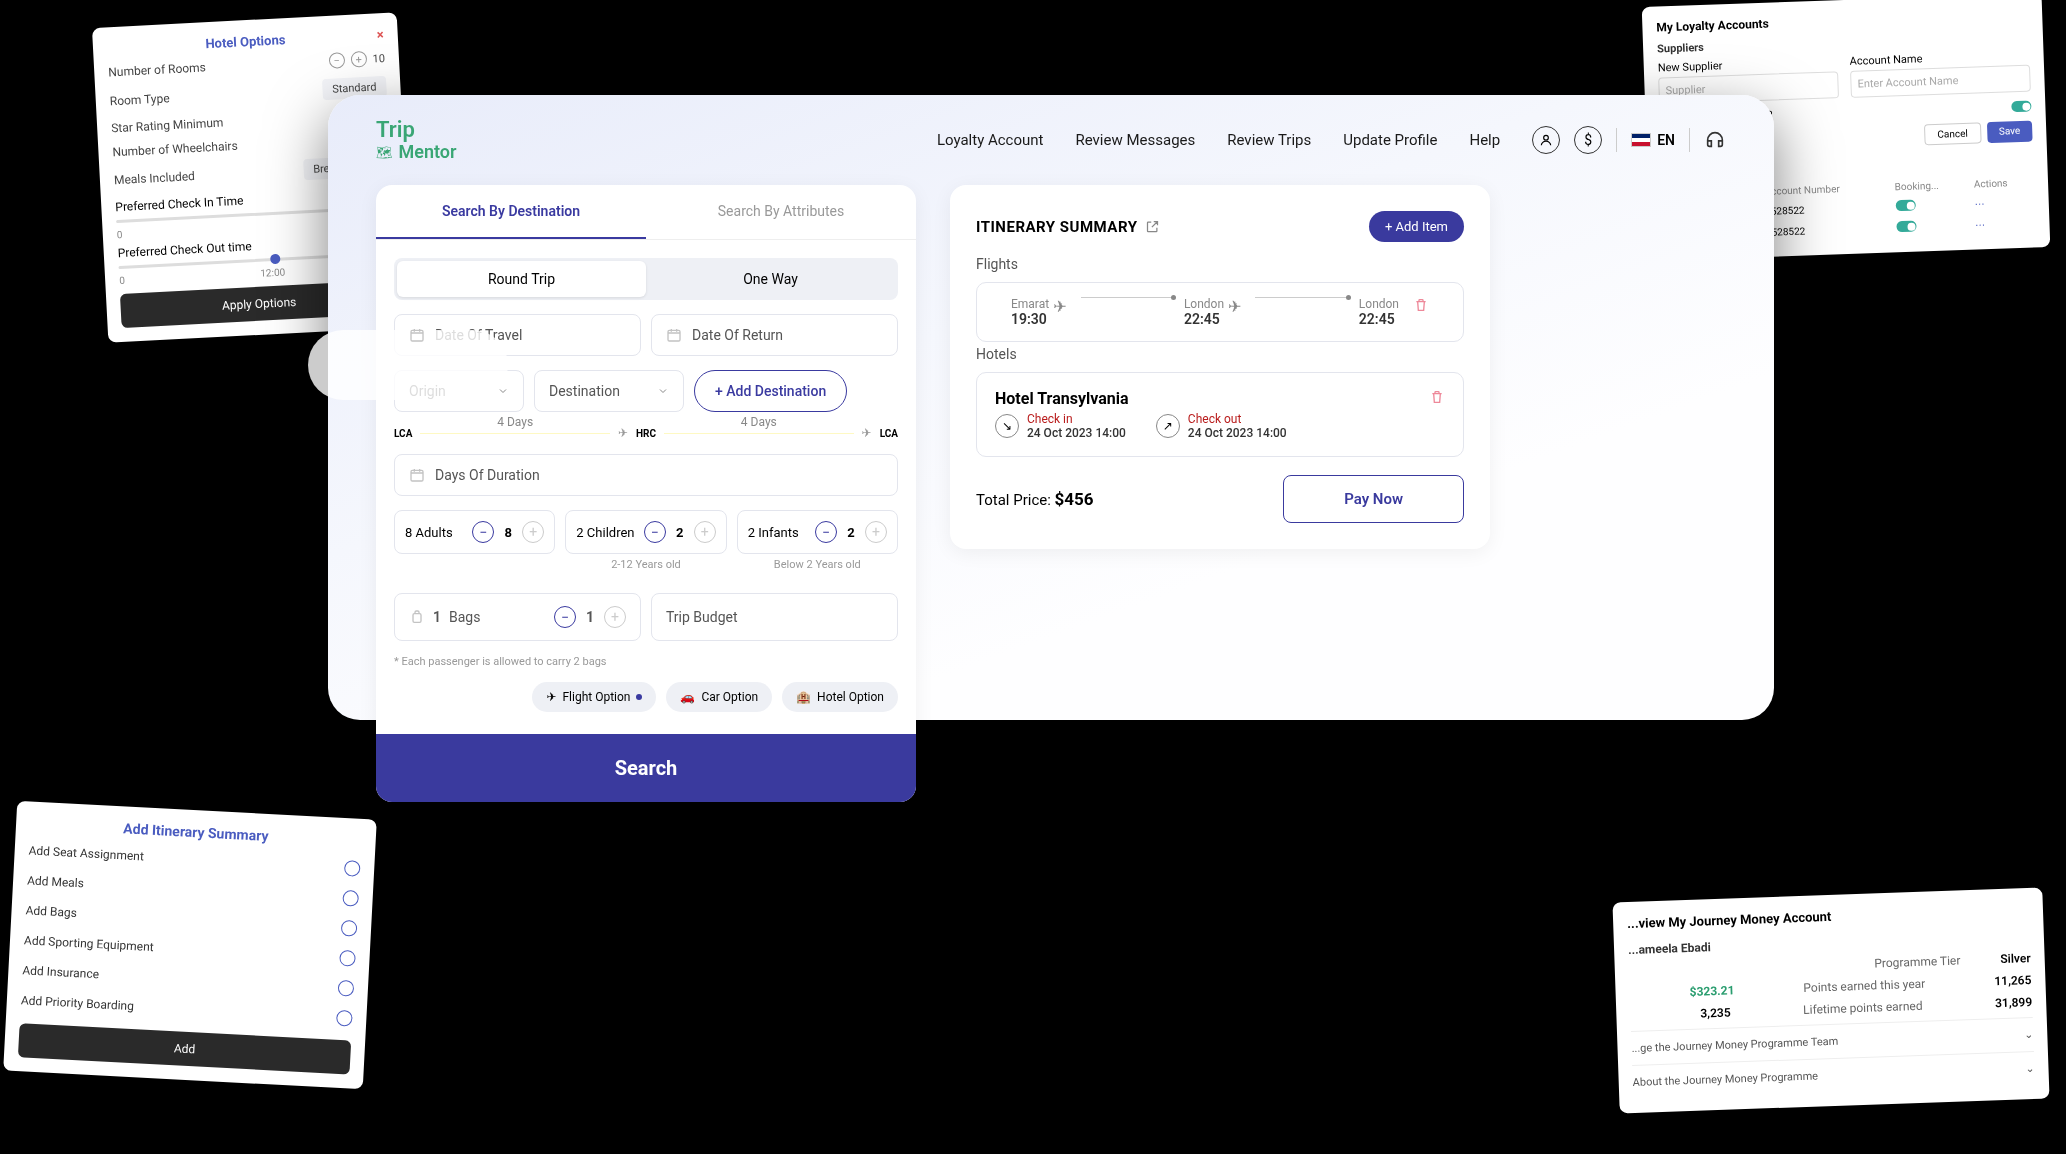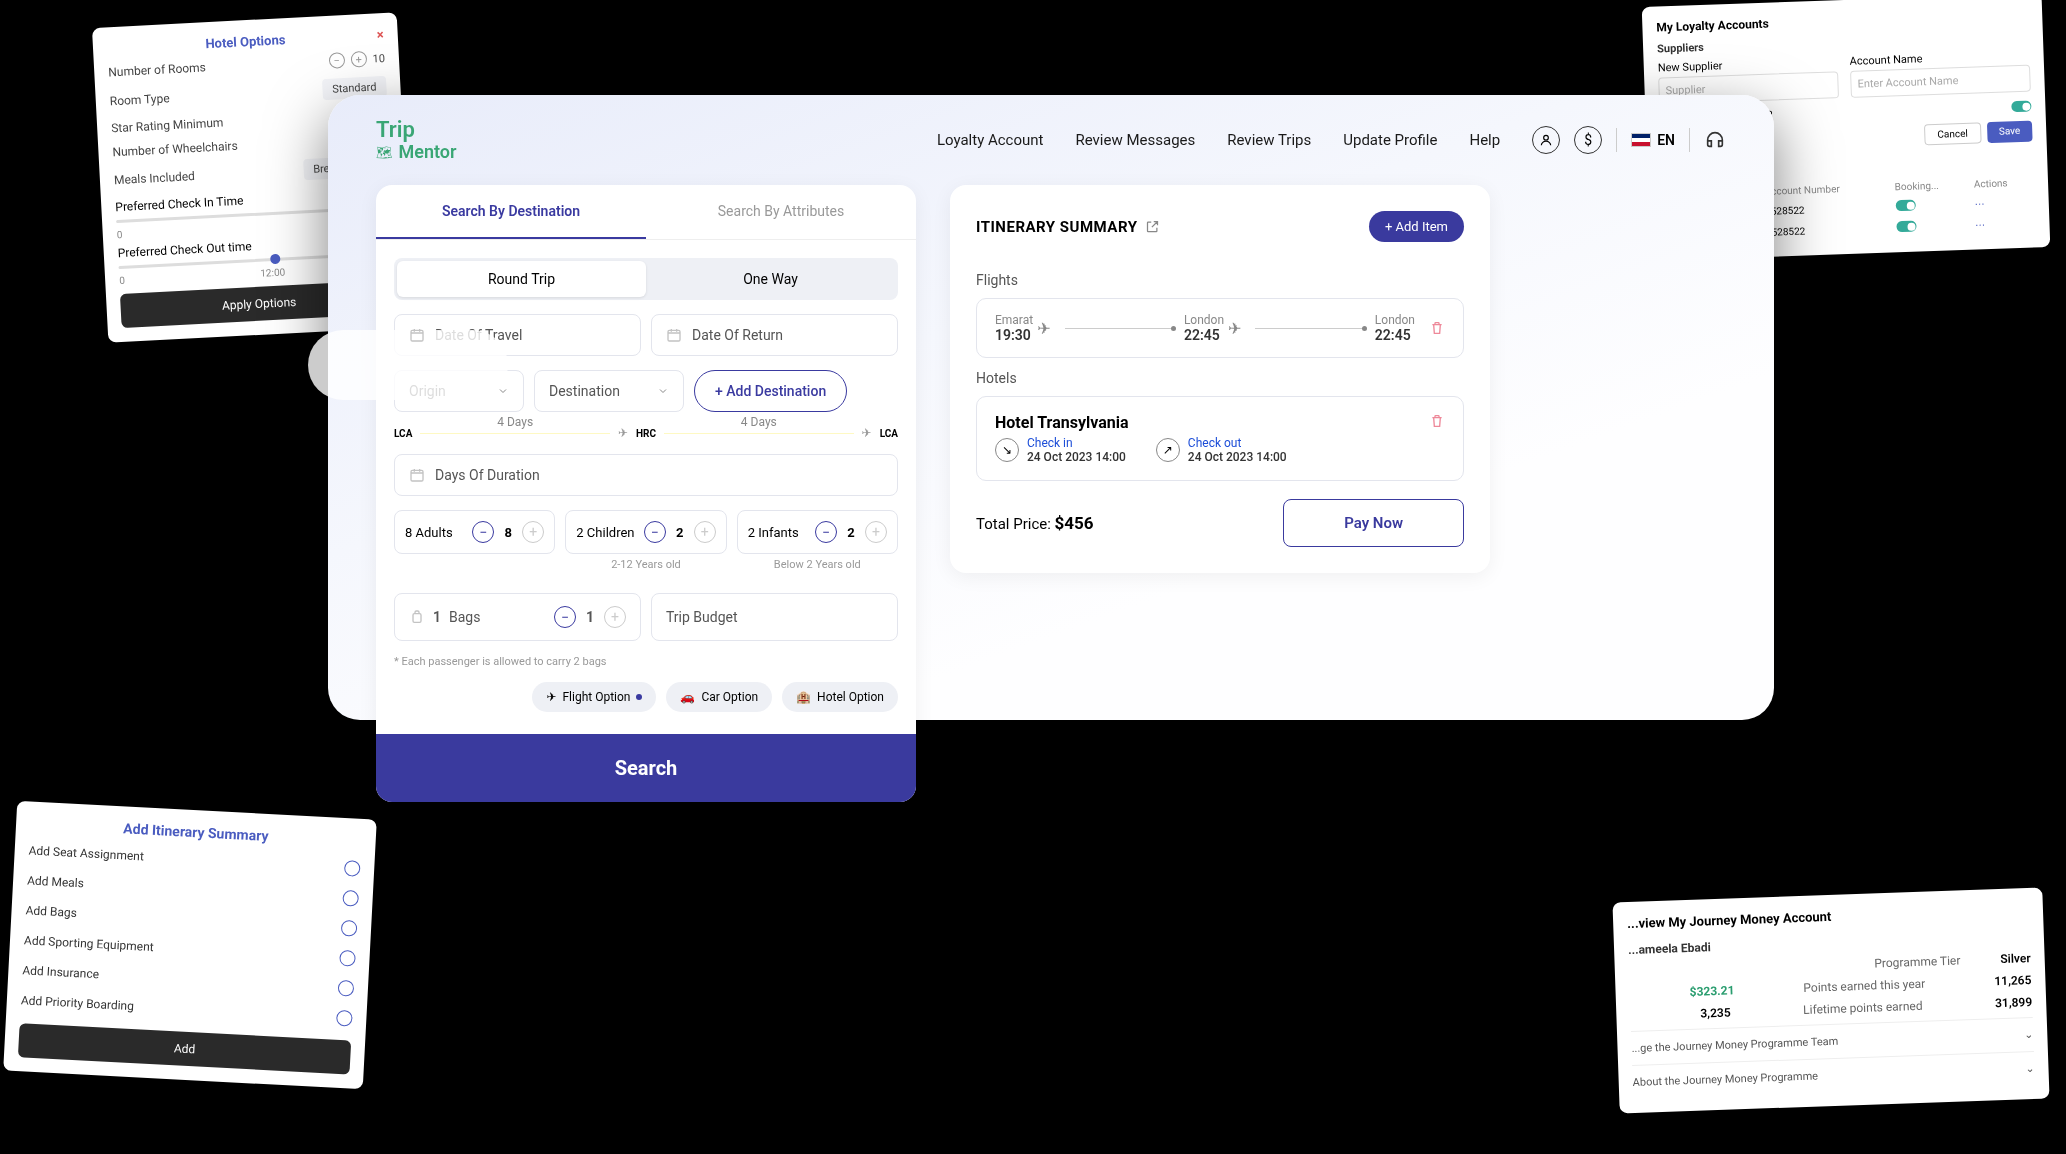--- a/index.html
+++ b/index.html
@@ -45,38 +45,38 @@
 .step-btn{width:22px;height:22px;border:1.5px solid #3a3aa0;border-radius:50%;display:flex;align-items:center;justify-content:center;color:#3a3aa0;cursor:pointer;font-size:14px}
 .step-btn.disabled{border-color:#ccc;color:#ccc}
 .step-val{font-weight:700;min-width:12px;text-align:center}
 .subnote{font-size:11px;color:#999;text-align:center;margin-bottom:8px}
 .footnote{font-size:11px;color:#999;margin-bottom:14px}
 .chips{display:flex;gap:10px;justify-content:flex-end;margin-bottom:0}
 .chip{background:#eef0f5;border-radius:18px;padding:8px 14px;font-size:12px;display:flex;align-items:center;gap:6px;cursor:pointer}
 .chip-dot{width:6px;height:6px;background:#3a3aa0;border-radius:50%}
 .search-btn{background:#3a3a9e;color:#fff;text-align:center;padding:22px;font-size:20px;font-weight:700;border-radius:0 0 16px 16px;cursor:pointer;margin-top:4px}
 .summary-panel{width:540px;background:#fff;border-radius:16px;padding:26px;box-shadow:0 4px 20px rgba(0,0,0,.06);align-self:flex-start}
-.sum-head{display:flex;justify-content:space-between;align-items:center;margin-bottom:30px}
+.sum-head{display:flex;justify-content:space-between;align-items:center;margin-bottom:14px}
 .sum-title{font-size:15px;font-weight:700;letter-spacing:.5px;display:flex;align-items:center;gap:8px}
 .add-item{background:#3a3a9e;color:#fff;border-radius:20px;padding:8px 16px;font-size:13px;cursor:pointer}
 .sec-label{font-size:14px;color:#555;margin-bottom:10px}
-.flight-card{border:1px solid #e3e5ed;border-radius:10px;padding:14px 18px;display:flex;align-items:center;margin-bottom:12px}
+.flight-card{border:1px solid #e3e5ed;border-radius:10px;padding:14px 34px;display:flex;margin-bottom:4px}
 .fseg{display:flex;flex-direction:column;font-size:12px}
 .fseg .city{color:#888}
 .fseg .time{font-weight:600;color:#333;font-size:14px}
 .fline{flex:1;height:1px;background:#ccc;margin:0 10px;position:relative}
 .fline::after{content:"";position:absolute;right:-2px;top:-2px;width:5px;height:5px;background:#888;border-radius:50%}
 .fplane{color:#888;margin:0 4px}
 .trash{color:#e89;cursor:pointer;margin-left:14px}
 .hotel-card{border:1px solid #e3e5ed;border-radius:10px;padding:16px 18px;margin-bottom:18px}
 .hotel-name{font-weight:700;font-size:16px;margin-bottom:4px}
 .hotel-dates{display:flex;align-items:center;gap:30px}
 .hd{display:flex;align-items:center;gap:8px;font-size:12px}
 .hd-ico{width:24px;height:24px;border:1.5px solid #888;border-radius:50%;display:flex;align-items:center;justify-content:center}
-.hd-txt .lbl{color:#1d4ed8}
+.hd-txt .lbl{color:#b91c1c}
 .hd-txt .val{color:#333;font-weight:500}
 .total-row{display:flex;justify-content:space-between;align-items:center}
 .total{font-size:15px}
 .total .price{font-weight:700;font-size:17px}
 .pay{border:1.5px solid #3a3a9e;color:#3a3a9e;padding:14px 60px;border-radius:8px;font-weight:600;cursor:pointer;font-size:15px}
 .float{position:absolute;background:#fff;border-radius:8px;box-shadow:0 10px 40px rgba(0,0,0,.35);padding:14px;font-size:12px}
 .f1{left:100px;top:20px;width:305px;transform:rotate(-3deg)}
 .f1 h4{text-align:center;color:#4a5cc0;font-size:13px;margin-bottom:8px;position:relative}
 .f1 .close{position:absolute;right:0;top:0;color:#d55}
 .f1 .opt{margin-bottom:10px;color:#444;display:flex;justify-content:space-between;align-items:center}

